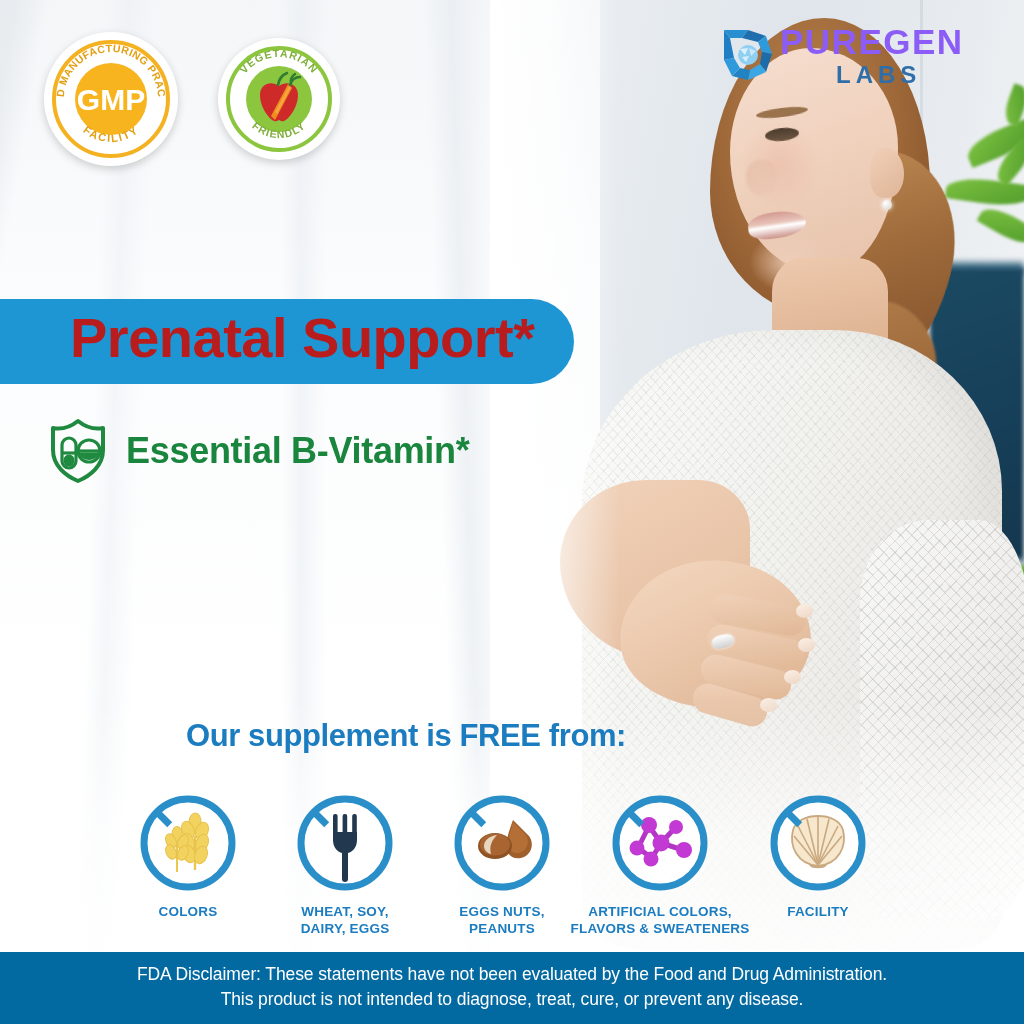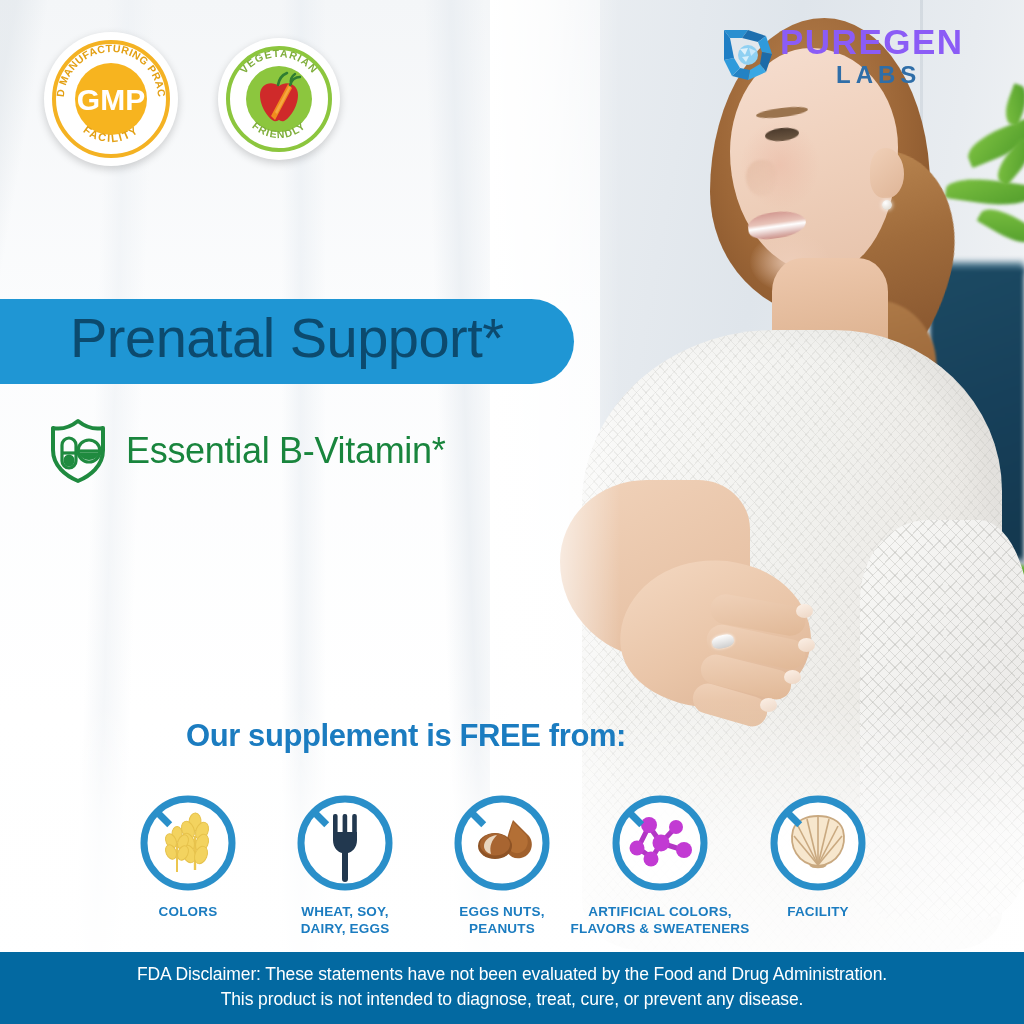--- a/index.html
+++ b/index.html
@@ -209,29 +209,29 @@
     margin-top:4px;margin-left:56px;
   }
 
   
   .banner{
     position:absolute;left:-30px;top:299px;width:604px;height:85px;
     background:#1f96d4;border-radius:0 44px 44px 0;
   }
   .banner-text{
     position:absolute;left:70px;top:305px;
-    font-size:56px;color:#0c4a6e;letter-spacing:-.5px;
-    font-family:"Liberation Sans",sans-serif;font-weight:normal;
+    font-size:56px;color:#b91c1c;letter-spacing:-.5px;
+    font-family:"Liberation Sans",sans-serif;font-weight:bold;
   }
 
   
   .subtitle-row{position:absolute;left:48px;top:418px;display:flex;align-items:center;gap:18px;}
   .subtitle-text{
     font-size:36px;color:#19853d;font-family:"Liberation Sans",sans-serif;
-    font-weight:normal;letter-spacing:-.3px;
+    font-weight:bold;letter-spacing:-.3px;
   }
 
   
   .freefrom{
     position:absolute;left:0;top:718px;width:812px;text-align:center;
     font-size:31px;font-weight:bold;color:#1b7cc0;
     font-family:"Liberation Sans",sans-serif;letter-spacing:-.4px;
   }
 
   

